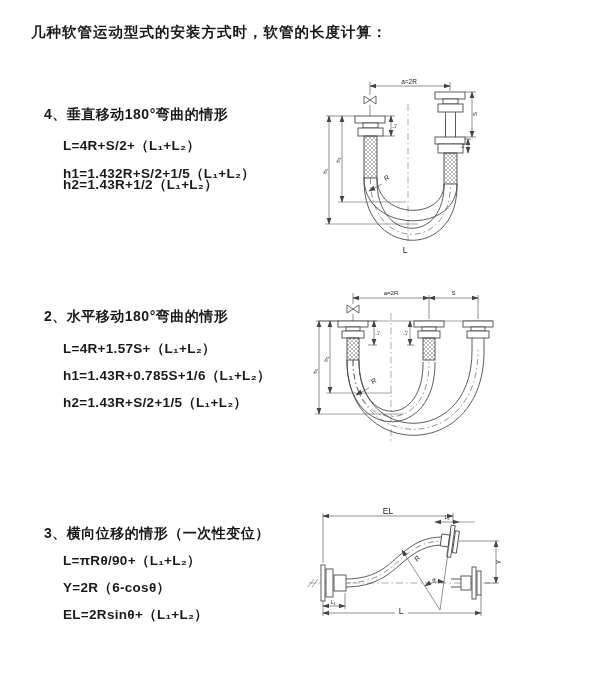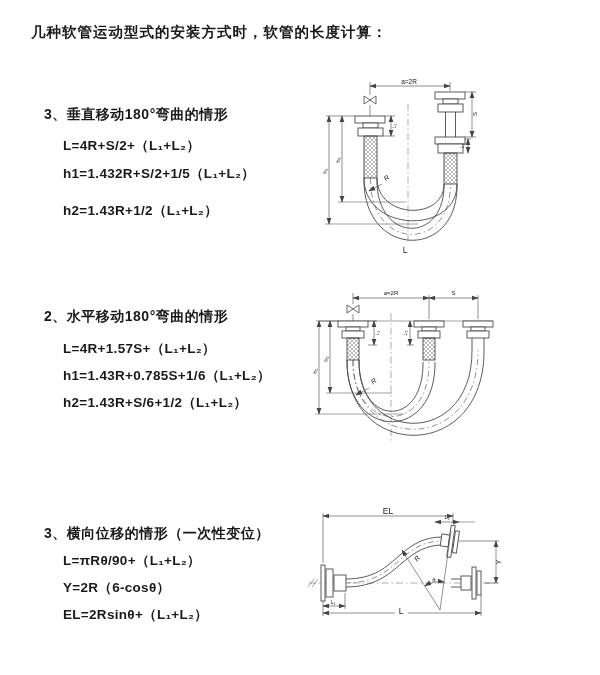--- a/index.html
+++ b/index.html
@@ -24,24 +24,24 @@
   .thin{stroke:#555;stroke-width:0.55;fill:none;}
   .cline{stroke:#777;stroke-width:0.6;fill:none;stroke-dasharray:7 3 1.5 3;}
   .flange{fill:#ffffff;stroke:#4a4a4a;stroke-width:0.9;}
   .braidfill{stroke:#4a4a4a;stroke-width:0.9;}
 </style>
 </head>
 <body>
 
 <div class="doc-title">几种软管运动型式的安装方式时，软管的长度计算：</div>
 
-<div class="sec-heading" style="left:44px;top:106px">3、垂直移动180°弯曲的情形</div>
+<div class="sec-heading" style="left:44px;top:106px">4、垂直移动180°弯曲的情形</div>
 <div class="formula" style="left:63px;top:137px">L=4R+S/2+（L₁+L₂）</div>
 <div class="formula" style="left:63px;top:165px">h1=1.432R+S/2+1/5（L₁+L₂）</div>
-<div class="formula" style="left:63px;top:202px">h2=1.43R+1/2（L₁+L₂）</div>
+<div class="formula" style="left:63px;top:176px">h2=1.43R+1/2（L₁+L₂）</div>
 
 <svg style="left:308px;top:72px" width="272" height="185" viewBox="0 0 272 185">
   <defs>
     <marker id="m1" viewBox="0 0 10 10" refX="9" refY="5" markerWidth="7" markerHeight="7" markerUnits="userSpaceOnUse" orient="auto-start-reverse">
       <path d="M0,1.5 L10,5 L0,8.5 z" fill="#444"></path>
     </marker>
     <pattern id="braid1" patternUnits="userSpaceOnUse" width="4" height="4">
       <path d="M0,4 L4,0 M0,0 L4,4" stroke="#777" stroke-width="0.5"></path>
     </pattern>
   </defs>
@@ -104,21 +104,21 @@
   <text font-size="5" text-anchor="middle" transform="rotate(-90 156 74)" x="156" y="74">L₂</text>
   <text font-size="5.5" text-anchor="middle" transform="rotate(-90 31.5 88)" x="31.5" y="88">h₂</text>
   <text font-size="5.5" text-anchor="middle" transform="rotate(-90 18.5 99)" x="18.5" y="99">h₁</text>
   <text font-size="7" font-style="italic" text-anchor="middle" transform="rotate(-38 80 108)" x="80" y="108">R</text>
   <text x="97" y="181" font-size="8.5" text-anchor="middle">L</text>
 </svg>
 
 <div class="sec-heading" style="left:44px;top:308px">2、水平移动180°弯曲的情形</div>
 <div class="formula" style="left:63px;top:340px">L=4R+1.57S+（L₁+L₂）</div>
 <div class="formula" style="left:63px;top:367px">h1=1.43R+0.785S+1/6（L₁+L₂）</div>
-<div class="formula" style="left:63px;top:394px">h2=1.43R+S/6+1/2（L₁+L₂）</div>
+<div class="formula" style="left:63px;top:394px">h2=1.43R+S/2+1/5（L₁+L₂）</div>
 
 <svg style="left:306px;top:283px" width="284" height="168" viewBox="0 0 284 168">
   <defs>
     <marker id="m2" viewBox="0 0 10 10" refX="9" refY="5" markerWidth="7" markerHeight="7" markerUnits="userSpaceOnUse" orient="auto-start-reverse">
       <path d="M0,1.5 L10,5 L0,8.5 z" fill="#444"></path>
     </marker>
     <pattern id="braid2" patternUnits="userSpaceOnUse" width="4" height="4">
       <path d="M0,4 L4,0 M0,0 L4,4" stroke="#777" stroke-width="0.5"></path>
     </pattern>
   </defs>

